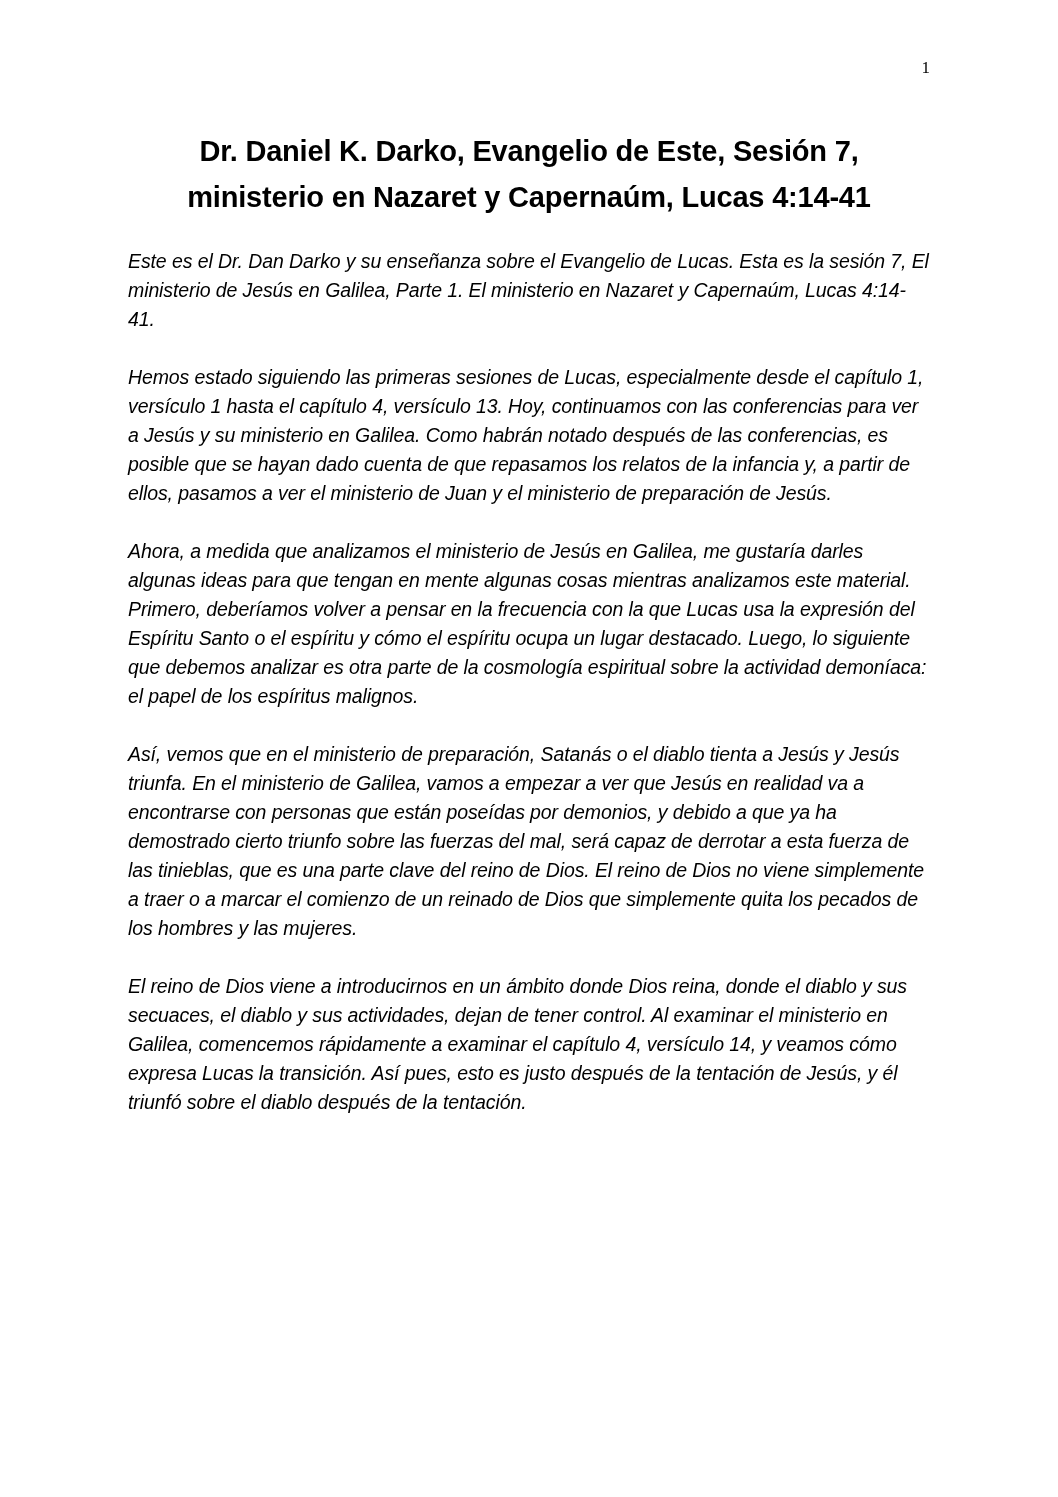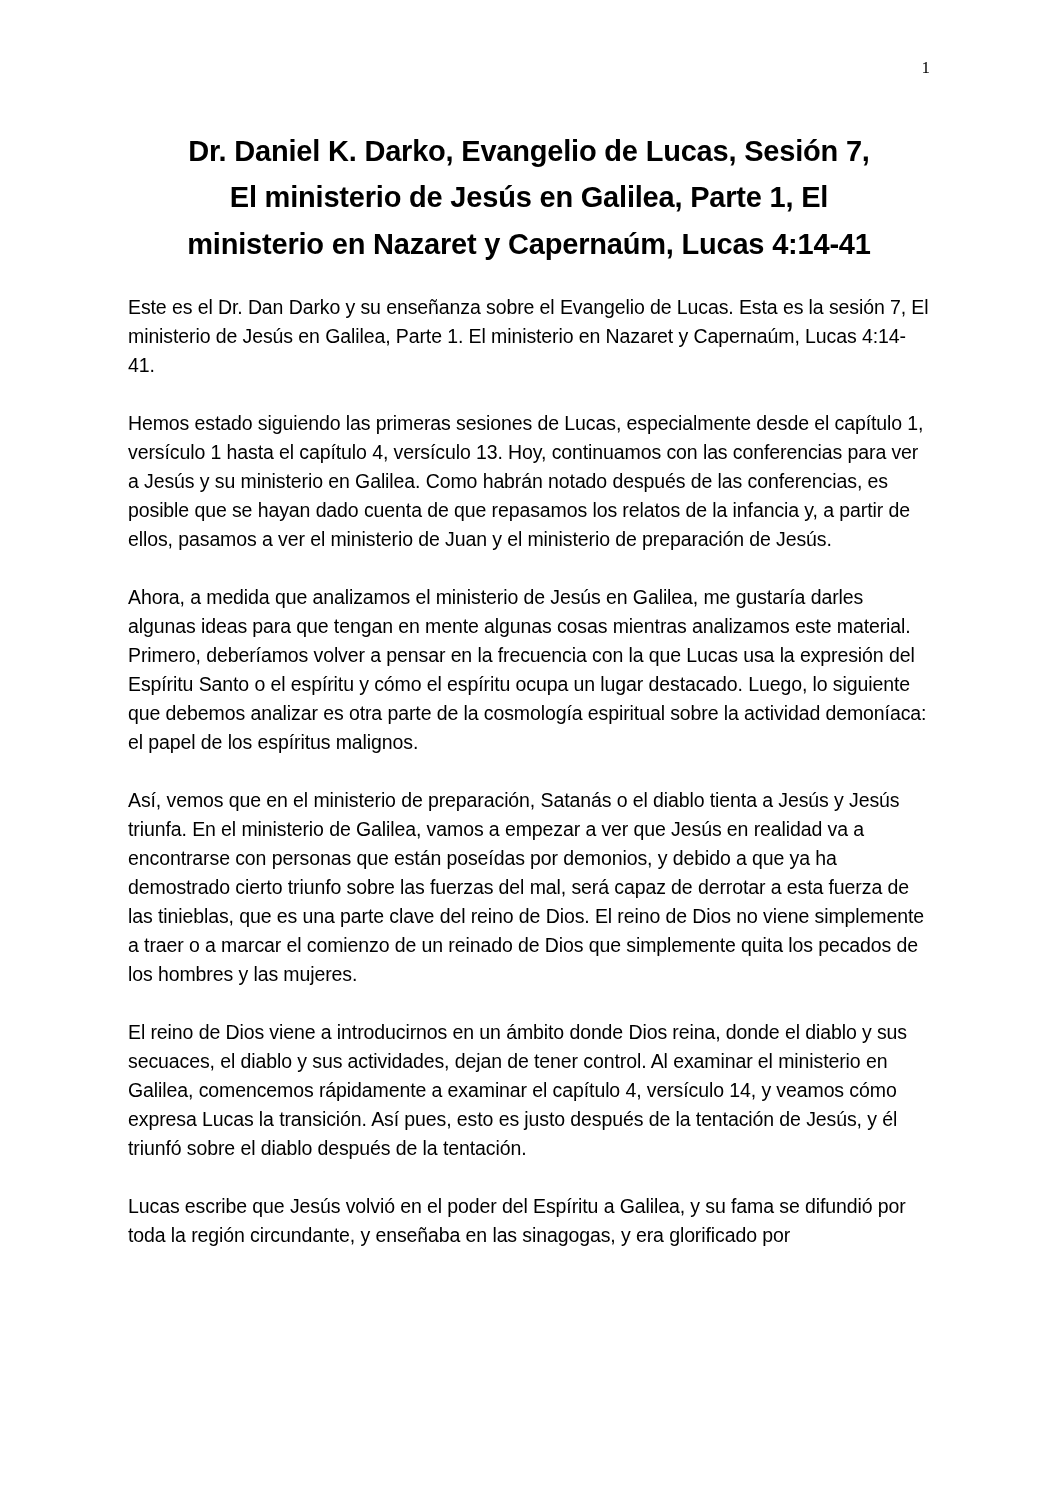--- a/index.html
+++ b/index.html
@@ -48,41 +48,40 @@
   }
   .body-text {
     margin-top: 26px;
     font-size: 19.5px;
     line-height: 29px;
     letter-spacing: -0.1px;
   }
   .body-text p {
     margin: 0 0 29px 0;
     text-align: left;
+    font-style: italic;
   }
 </style>
 </head>
 <body>
 
 <div class="page">
 
   <div class="page-number">1</div>
 
   <div class="content">
 
     <h1 class="title">
-      <span class="title-line">Dr. Daniel K. Darko, Evangelio de Lucas, Sesión 7,</span>
-      <span class="title-line">El ministerio de Jesús en Galilea, Parte 1, El</span>
+      <span class="title-line">Dr. Daniel K. Darko, Evangelio de Este, Sesión 7,</span>
       <span class="title-line">ministerio en Nazaret y Capernaúm, Lucas 4:14-41</span>
     </h1>
 
 
     <div class="body-text">
       <p>Este es el Dr. Dan Darko y su enseñanza sobre el Evangelio de Lucas. Esta es la sesión 7, El ministerio de Jesús en Galilea, Parte 1. El ministerio en Nazaret y Capernaúm, Lucas 4:14-41.</p>
       <p>Hemos estado siguiendo las primeras sesiones de Lucas, especialmente desde el capítulo 1, versículo 1 hasta el capítulo 4, versículo 13. Hoy, continuamos con las conferencias para ver a Jesús y su ministerio en Galilea. Como habrán notado después de las conferencias, es posible que se hayan dado cuenta de que repasamos los relatos de la infancia y, a partir de ellos, pasamos a ver el ministerio de Juan y el ministerio de preparación de Jesús.</p>
       <p>Ahora, a medida que analizamos el ministerio de Jesús en Galilea, me gustaría darles algunas ideas para que tengan en mente algunas cosas mientras analizamos este material. Primero, deberíamos volver a pensar en la frecuencia con la que Lucas usa la expresión del Espíritu Santo o el espíritu y cómo el espíritu ocupa un lugar destacado. Luego, lo siguiente que debemos analizar es otra parte de la cosmología espiritual sobre la actividad demoníaca: el papel de los espíritus malignos.</p>
       <p>Así, vemos que en el ministerio de preparación, Satanás o el diablo tienta a Jesús y Jesús triunfa. En el ministerio de Galilea, vamos a empezar a ver que Jesús en realidad va a encontrarse con personas que están poseídas por demonios, y debido a que ya ha demostrado cierto triunfo sobre las fuerzas del mal, será capaz de derrotar a esta fuerza de las tinieblas, que es una parte clave del reino de Dios. El reino de Dios no viene simplemente a traer o a marcar el comienzo de un reinado de Dios que simplemente quita los pecados de los hombres y las mujeres.</p>
       <p>El reino de Dios viene a introducirnos en un ámbito donde Dios reina, donde el diablo y sus secuaces, el diablo y sus actividades, dejan de tener control. Al examinar el ministerio en Galilea, comencemos rápidamente a examinar el capítulo 4, versículo 14, y veamos cómo expresa Lucas la transición. Así pues, esto es justo después de la tentación de Jesús, y él triunfó sobre el diablo después de la tentación.</p>
-      <p>Lucas escribe que Jesús volvió en el poder del Espíritu a Galilea, y su fama se difundió por toda la región circundante, y enseñaba en las sinagogas, y era glorificado por</p>
     </div>
 
   </div>
 </div>
 
 </body></html>

